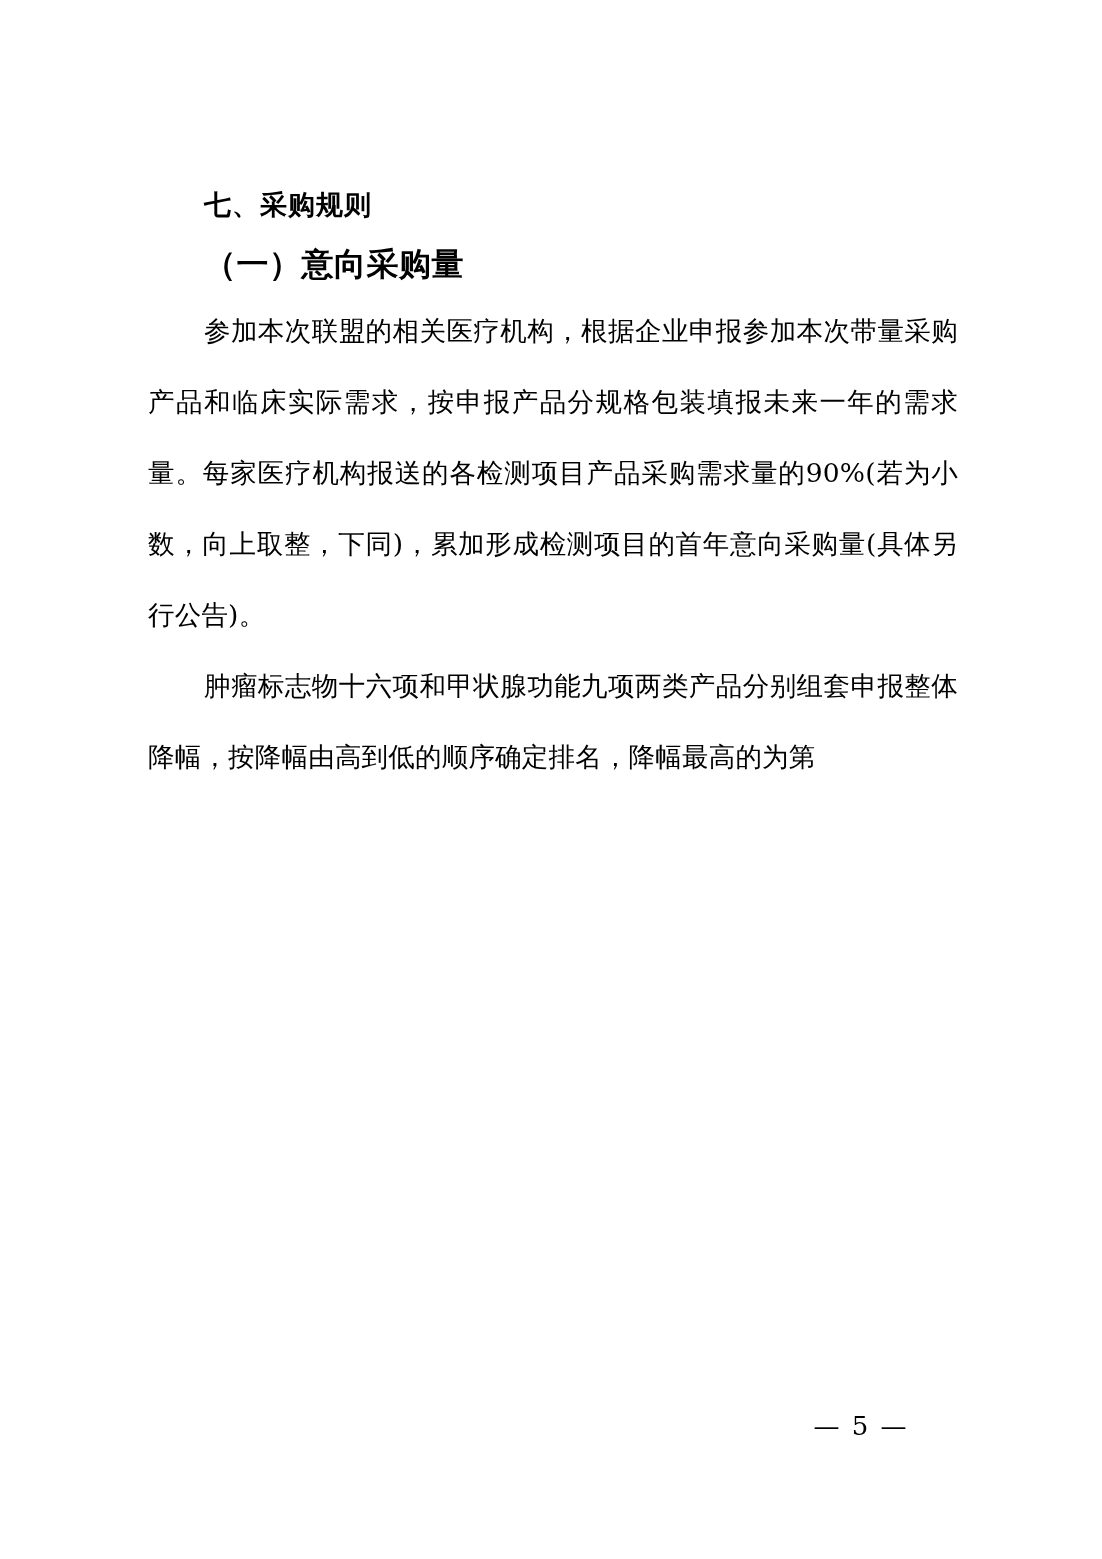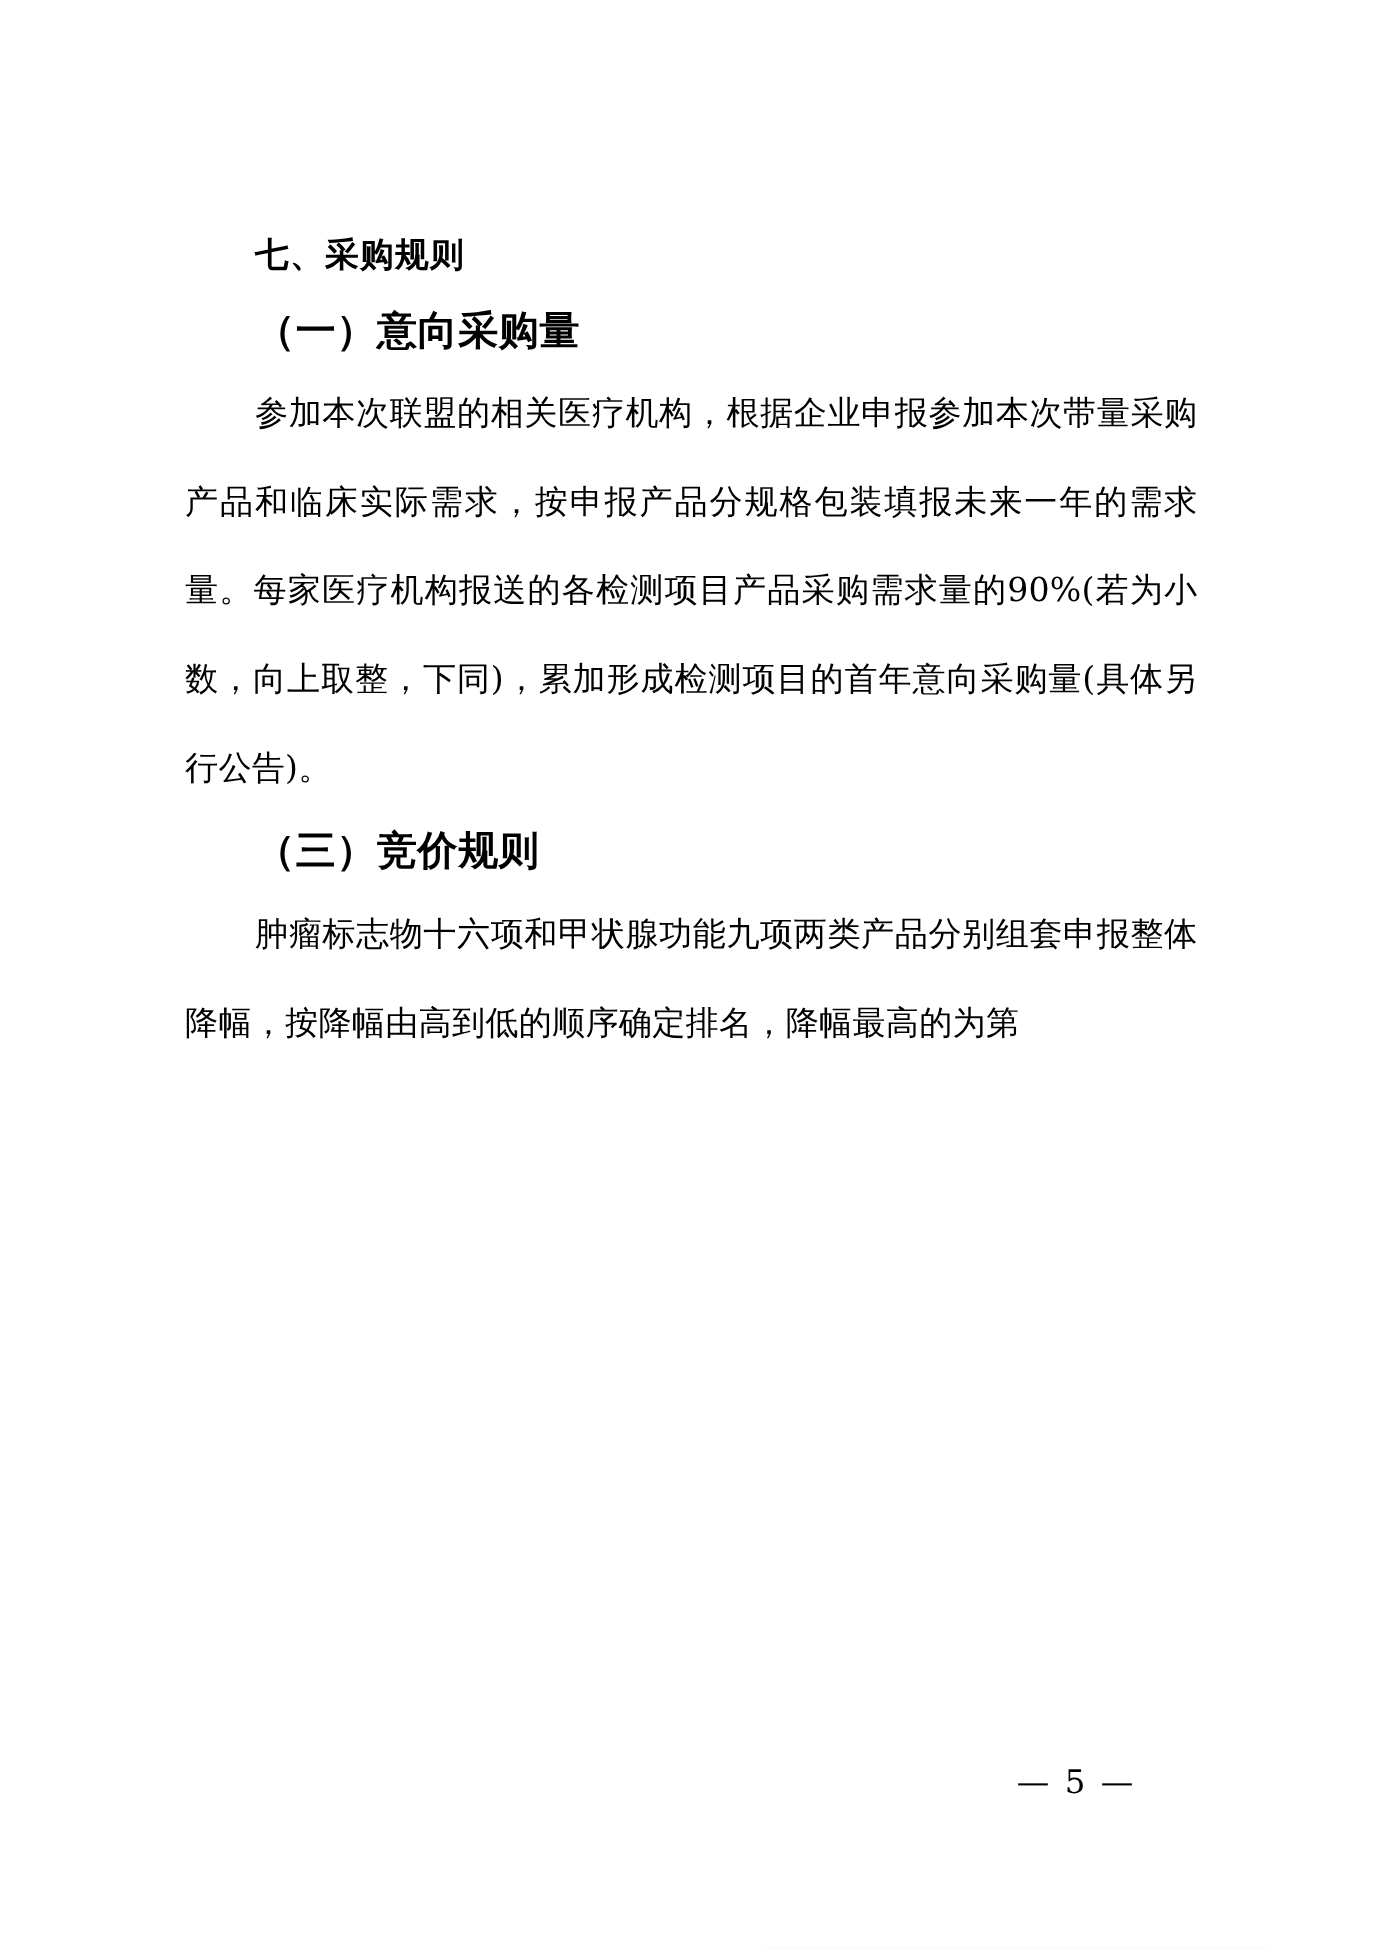--- a/index.html
+++ b/index.html
@@ -75,21 +75,20 @@
 
     <h1 class="h-section">七、采购规则</h1>
 
     <h2 class="h-sub">（一）意向采购量</h2>
 
     <p class="body">参加本次联盟的相关医疗机构，根据企业申报参加本次带量采购产品和临床实际需求，按申报产品分规格包装填报未来一年的需求量。每家医疗机构报送的各检测项目产品采购需求量的90%(若为小数，向上取整，下同)，累加形成检测项目的首年意向采购量(具体另行公告)。</p>
 
 
 
 
-    <h2 class="h-sub">（三）竞价规则</h2>
 
     <p class="body">肿瘤标志物十六项和甲状腺功能九项两类产品分别组套申报整体降幅，按降幅由高到低的顺序确定排名，降幅最高的为第</p>
 
   </div>
 
   <div class="pagenum">
     <span>— 5 —</span>
   </div>
 </div>
 

